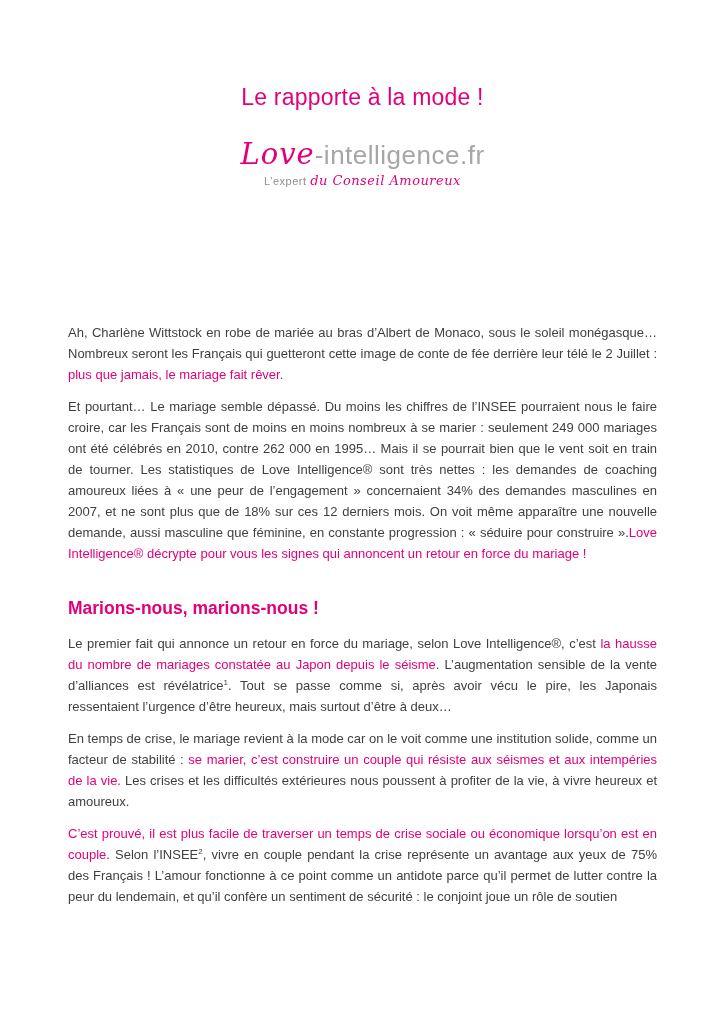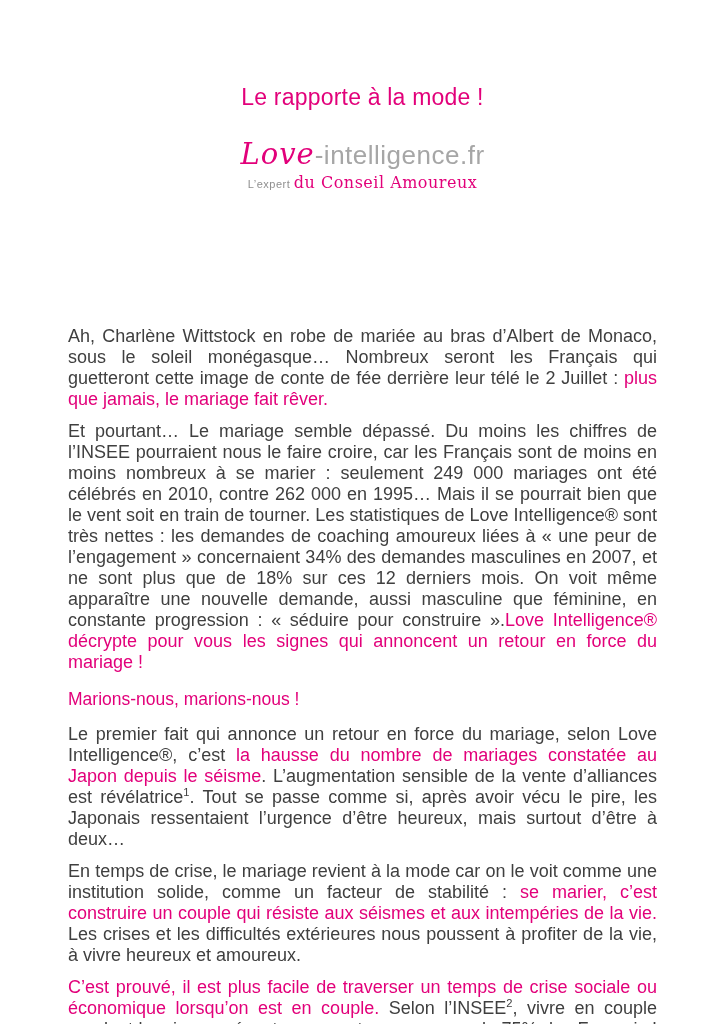--- a/index.html
+++ b/index.html
@@ -48,35 +48,36 @@
     letter-spacing:1px;
   }
   .logo-tagline{
     font-size:11px;
     color:#8f8f8f;
     margin-top:1px;
     letter-spacing:0.5px;
   }
   .logo-tagline .script{
     font-family:"DejaVu Serif",serif;
+    font-style:italic;
     color:var(--accent);
-    font-size:16px;
+    font-size:13px;
   }
   .content p{
     text-align:justify;
-    font-size:18px;
+    font-size:13px;
     line-height:21px;
     margin:0 0 11px 0;
   }
   .first-para{margin-top:130px !important;}
   .section-heading{
     color:var(--accent);
     font-size:17.5px;
-    font-weight:normal;
-    margin:16px 0 14px 0;
+    font-weight:bold;
+    margin:34px 0 14px 0;
   }
   .run.pink{color:var(--accent);}
   .run.underline{}
   .run.sup{
     font-size:0.62em;
     vertical-align:super;
     line-height:0;
   }
   .footnotes{
     margin-top:16px;

